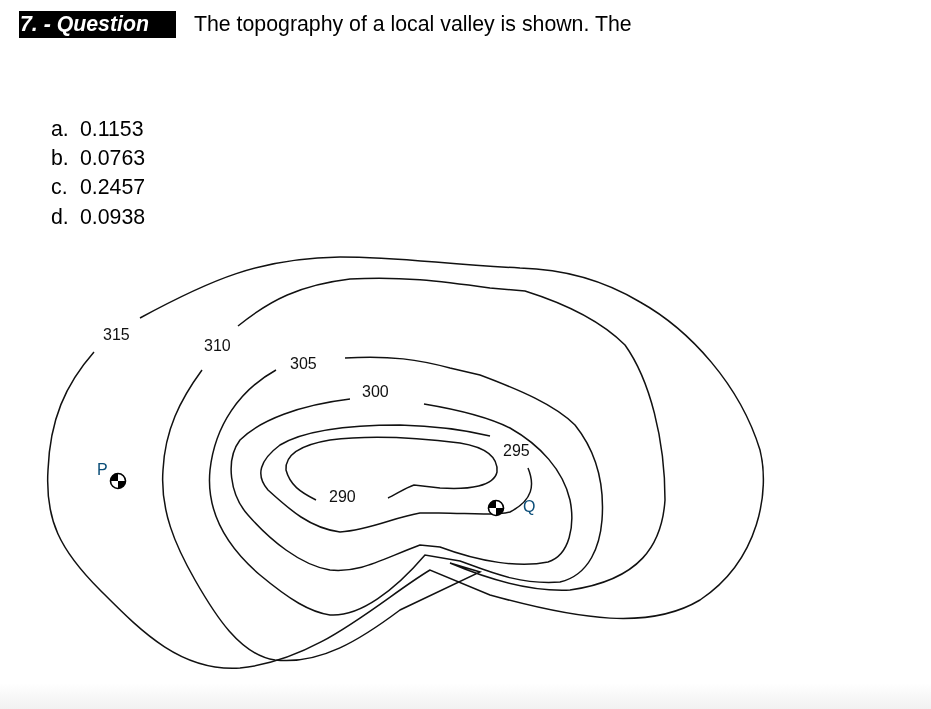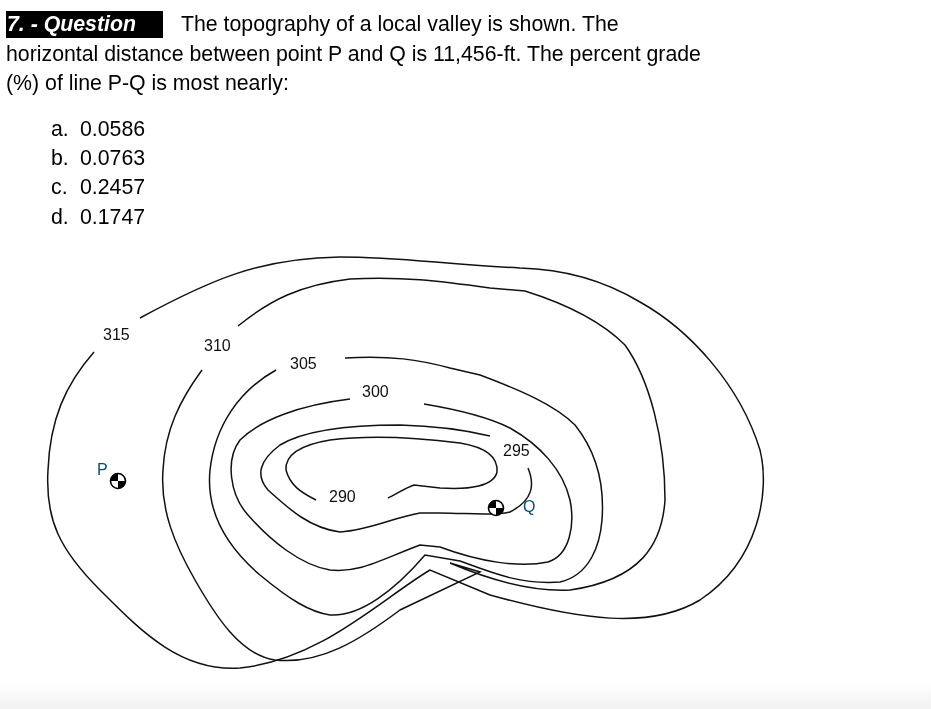--- a/index.html
+++ b/index.html
@@ -5,21 +5,21 @@
   html, body { margin: 0; padding: 0; background: #ffffff; }
   body {
     width: 931px; height: 709px; overflow: hidden; position: relative;
     font-family: "Liberation Sans", "DejaVu Sans", sans-serif; color: #000;
   }
   .page-fade {
     position: absolute; left: 0; right: 0; bottom: 0; height: 26px;
     background: linear-gradient(#ffffff, #f1f1f1);
   }
   .question {
-    position: absolute; left: 6px; top: 10px; width: 900px;
+    position: absolute; left: 19px; top: 10px; width: 900px;
     font-size: 21.3px; line-height: 29.5px;
   }
   .q-badge {
     display: inline-block; background: #000; color: #fff;
     font-weight: bold; font-style: italic;
     padding: 0 27px 0 1px; line-height: 27px; margin-right: 18px;
   }
   .choices {
     position: absolute; left: 51px; top: 115px;
     font-size: 21.3px; line-height: 29.2px; margin: 0; padding: 0; list-style: none;
@@ -29,40 +29,39 @@
   svg.map { position: absolute; left: 0; top: 0; }
   .contour { fill: none; stroke: #111; stroke-width: 1.5; }
   .clabel { font-family: "Liberation Sans", sans-serif; font-size: 16px; fill: #111; }
   .plabel { font-family: "Liberation Sans", sans-serif; font-size: 16px; fill: #0a4d78; }
 </style>
 </head>
 <body>
 
 <div class="question">
   <span class="q-badge">7.  - Question</span><span>The topography of a local valley is shown.  The</span><br>
-  <span>horizontal distance between point P and Q is 11,456-ft.  The percent grade</span><br>
-  <span>(%) of line P-Q is most nearly:</span>
+  <br>
 </div>
 
 <ul class="choices">
   <li>
       <span class="letter">a.</span>
-      <span>0.0586</span>
+      <span>0.1153</span>
     </li>
   <li>
       <span class="letter">b.</span>
       <span>0.0763</span>
     </li>
   <li>
       <span class="letter">c.</span>
       <span>0.2457</span>
     </li>
   <li>
       <span class="letter">d.</span>
-      <span>0.1747</span>
+      <span>0.0938</span>
     </li>
 </ul>
 
 <svg class="map" width="931" height="709" viewBox="0 0 931 709">
 
   <path class="contour" d="M140,318 C210,280 260,258 340,257 C400,257 440,264 520,268 C560,269 600,278 640,302
        C690,330 740,385 760,450 C770,490 760,560 700,600 C650,630 580,620 490,595
        L430,570 C380,600 320,660 240,668 C180,672 140,630 100,590 C60,550 45,520 48,470
        C50,420 65,385 94,352"></path>
 

